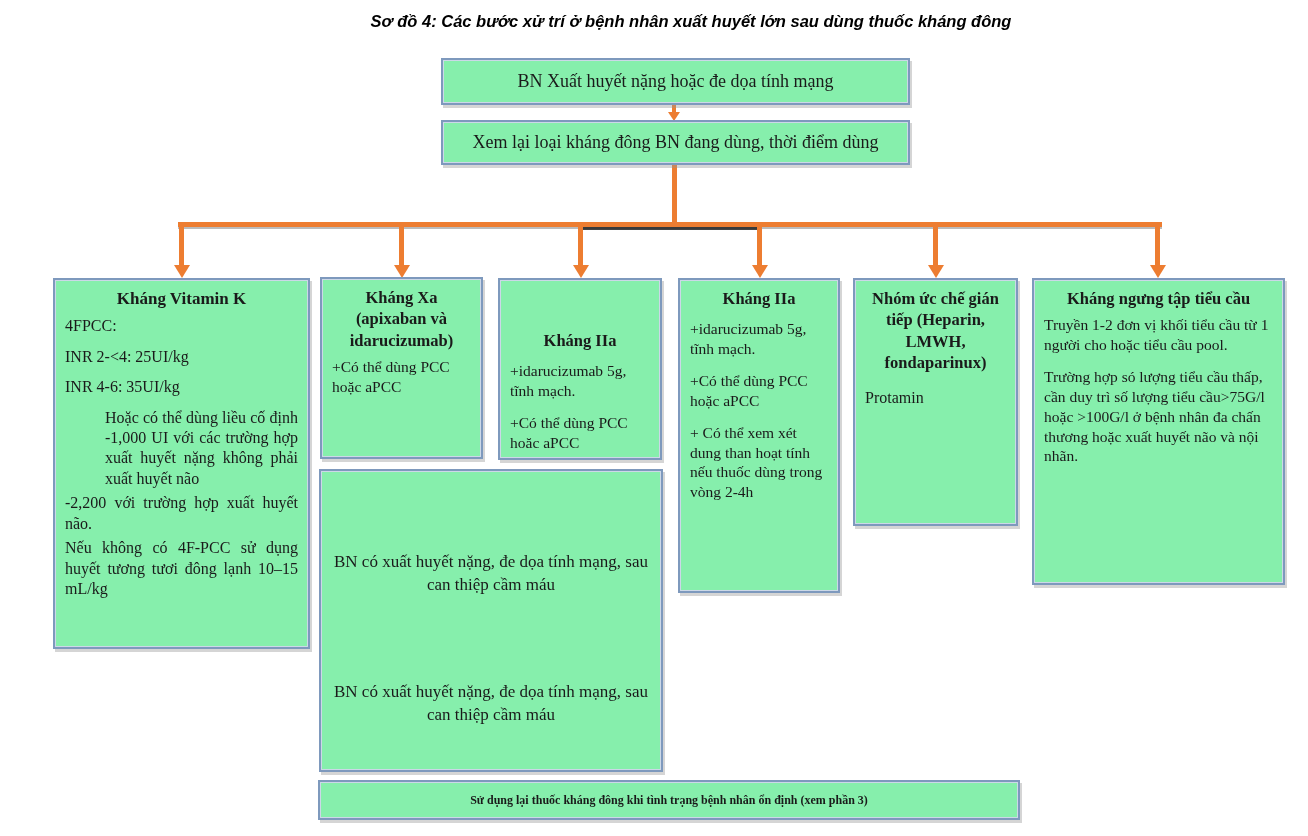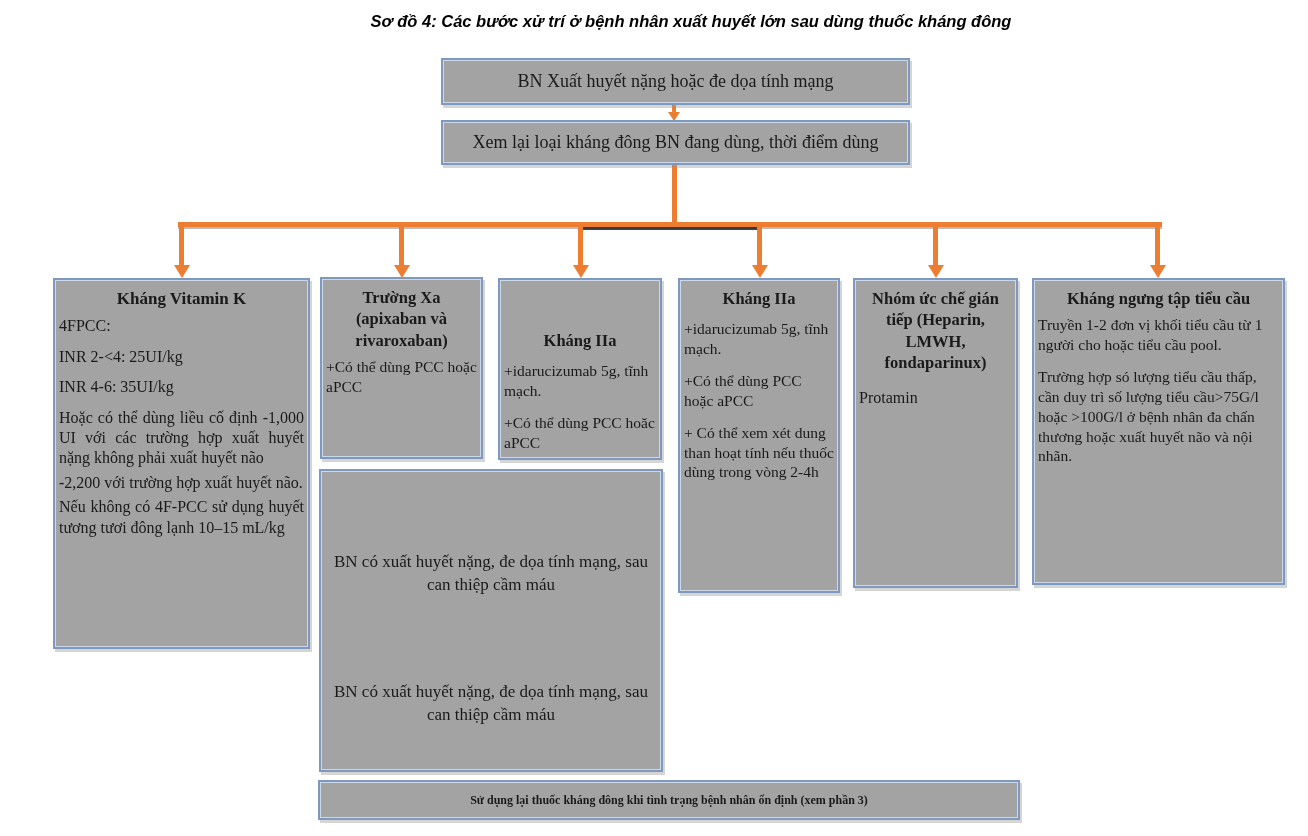--- a/index.html
+++ b/index.html
@@ -14,31 +14,31 @@
   .diagram-title{
     position:absolute;left:0;top:12px;width:1308px;
     text-align:center;
     font-family:"Liberation Sans", sans-serif;
     font-style:italic;font-weight:700;font-size:16.5px;
     color:#000;
     margin-left:37px;
   }
   .box{
     position:absolute;
-    background:#a3a3a3;
+    background:#86efac;
     border:2px solid var(--border,#7E99BD);
     box-shadow: inset 0 0 0 1px #ccd8e8, 2px 3px 0 rgba(150,150,150,0.40);
     box-sizing:border-box;
     z-index:2;
   }
   .flowbox{
     display:flex;align-items:center;justify-content:center;
     font-size:18px;text-align:center;
   }
-  .colbox{padding:6px 4px;font-size:16px;line-height:1.28;}
+  .colbox{padding:6px 10px;font-size:16px;line-height:1.28;}
   .colbox .box-title{
     font-weight:700;text-align:center;font-size:17px;
     margin:2px 0 6px 0;line-height:1.3;
   }
   .colbox p{margin:0 0 10px 0;}
   .colbox p.justify{text-align:justify;}
   .pad-top-title{padding-top:48px;}
   .midbox{font-size:17px;}
   .midbox p{
     position:absolute;left:3%;width:94%;
@@ -103,44 +103,44 @@
   <div class="arrowhead" style="left:927.5px;top:265px;"></div>
 
   <div class="conn" style="left:1155px;top:225px;width:5px;height:41px;"></div>
   <div class="arrowhead" style="left:1149.5px;top:265px;"></div>
 
   <div class="box colbox" style="left:53px;top:278px;width:257px;height:371px;font-size:16px;">
     <div class="box-title">Kháng Vitamin K</div>
     <p>4FPCC:</p>
     <p>INR 2-&lt;4: 25UI/kg</p>
     <p>INR 4-6: 35UI/kg</p>
-    <p class="justify" style="margin-bottom:4px;">Hoặc có thể dùng liều cố định -1,000 UI với các trường hợp xuất huyết nặng không phải xuất huyết não</p>
+    <p class="justify" style="margin-bottom:4px;margin-left:40px;">Hoặc có thể dùng liều cố định -1,000 UI với các trường hợp xuất huyết nặng không phải xuất huyết não</p>
     <p class="justify" style="margin-bottom:4px;"> -2,200 với trường hợp xuất huyết não.</p>
     <p class="justify">Nếu không có 4F-PCC sử dụng huyết tương tươi đông lạnh 10–15 mL/kg</p>
   </div>
 
   <div class="box colbox" style="left:320px;top:277px;width:163px;height:182px;font-size:15.5px;">
-    <div class="box-title" style="font-size:16.5px;">Trường Xa (apixaban và rivaroxaban)</div>
+    <div class="box-title" style="font-size:16.5px;">Kháng Xa (apixaban và idarucizumab)</div>
     <p>+Có thể dùng PCC hoặc aPCC</p>
   </div>
 
   <div class="box colbox pad-top-title" style="left:498px;top:278px;width:164px;height:182px;font-size:15.5px;">
     <div class="box-title" style="font-size:16.5px;margin-bottom:10px;">Kháng IIa</div>
     <p style="margin-bottom:12px;">+idarucizumab 5g, tĩnh mạch.</p>
     <p>+Có thể dùng PCC hoăc aPCC</p>
   </div>
 
   <div class="box colbox" style="left:678px;top:278px;width:162px;height:315px;font-size:15.5px;">
     <div class="box-title" style="font-size:16.5px;margin-bottom:10px;">Kháng IIa</div>
     <p style="margin-bottom:12px;">+idarucizumab 5g, tĩnh mạch.</p>
     <p style="margin-bottom:12px;">+Có thể dùng PCC hoặc aPCC</p>
     <p>+ Có thể xem xét dung than hoạt tính nếu thuốc dùng trong vòng 2-4h</p>
   </div>
 
-  <div class="box colbox" style="left:853px;top:278px;width:165px;height:310px;font-size:16px;">
+  <div class="box colbox" style="left:853px;top:278px;width:165px;height:248px;font-size:16px;">
     <div class="box-title" style="font-size:16.5px;margin-bottom:14px;">Nhóm ức chế gián tiếp (Heparin, LMWH, fondaparinux)</div>
     <p>Protamin</p>
   </div>
 
   <div class="box colbox" style="left:1032px;top:278px;width:253px;height:307px;font-size:15.5px;">
     <div class="box-title" style="font-size:16.5px;">Kháng ngưng tập tiểu cầu</div>
     <p style="margin-bottom:12px;">Truyền 1-2 đơn vị khối tiểu cầu từ 1 người cho hoặc tiểu cầu pool.</p>
     <p>Trường hợp só lượng tiểu cầu thấp, cần duy trì số lượng tiểu cầu&gt;75G/l hoặc &gt;100G/l ở bệnh nhân đa chấn thương hoặc xuất huyết não và nội nhãn.</p>
   </div>
 

